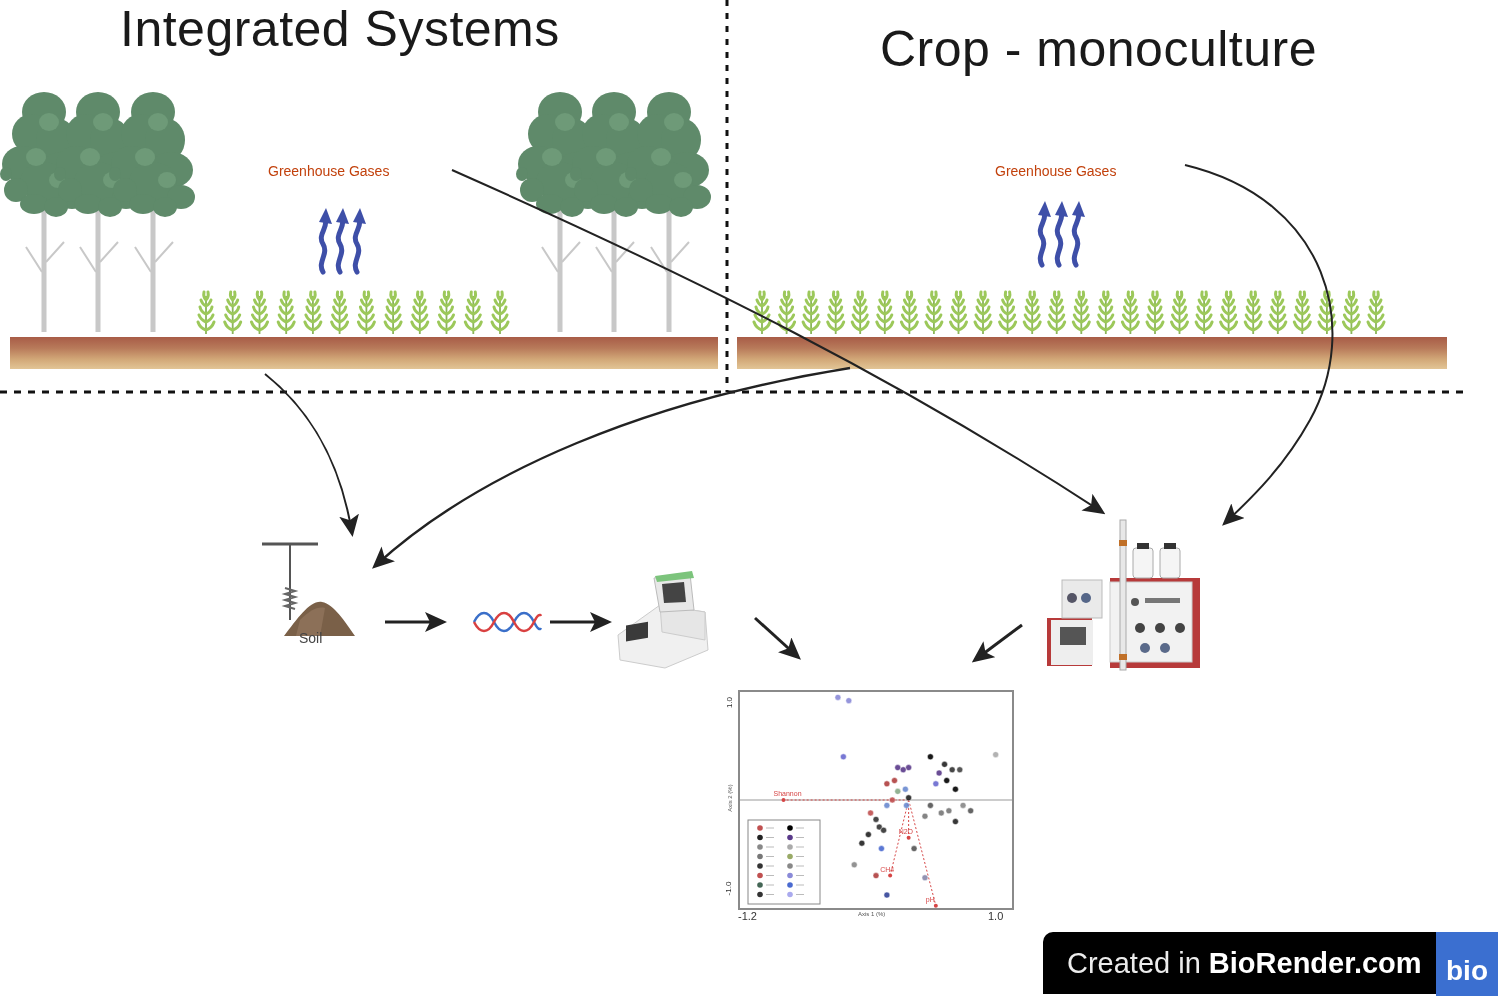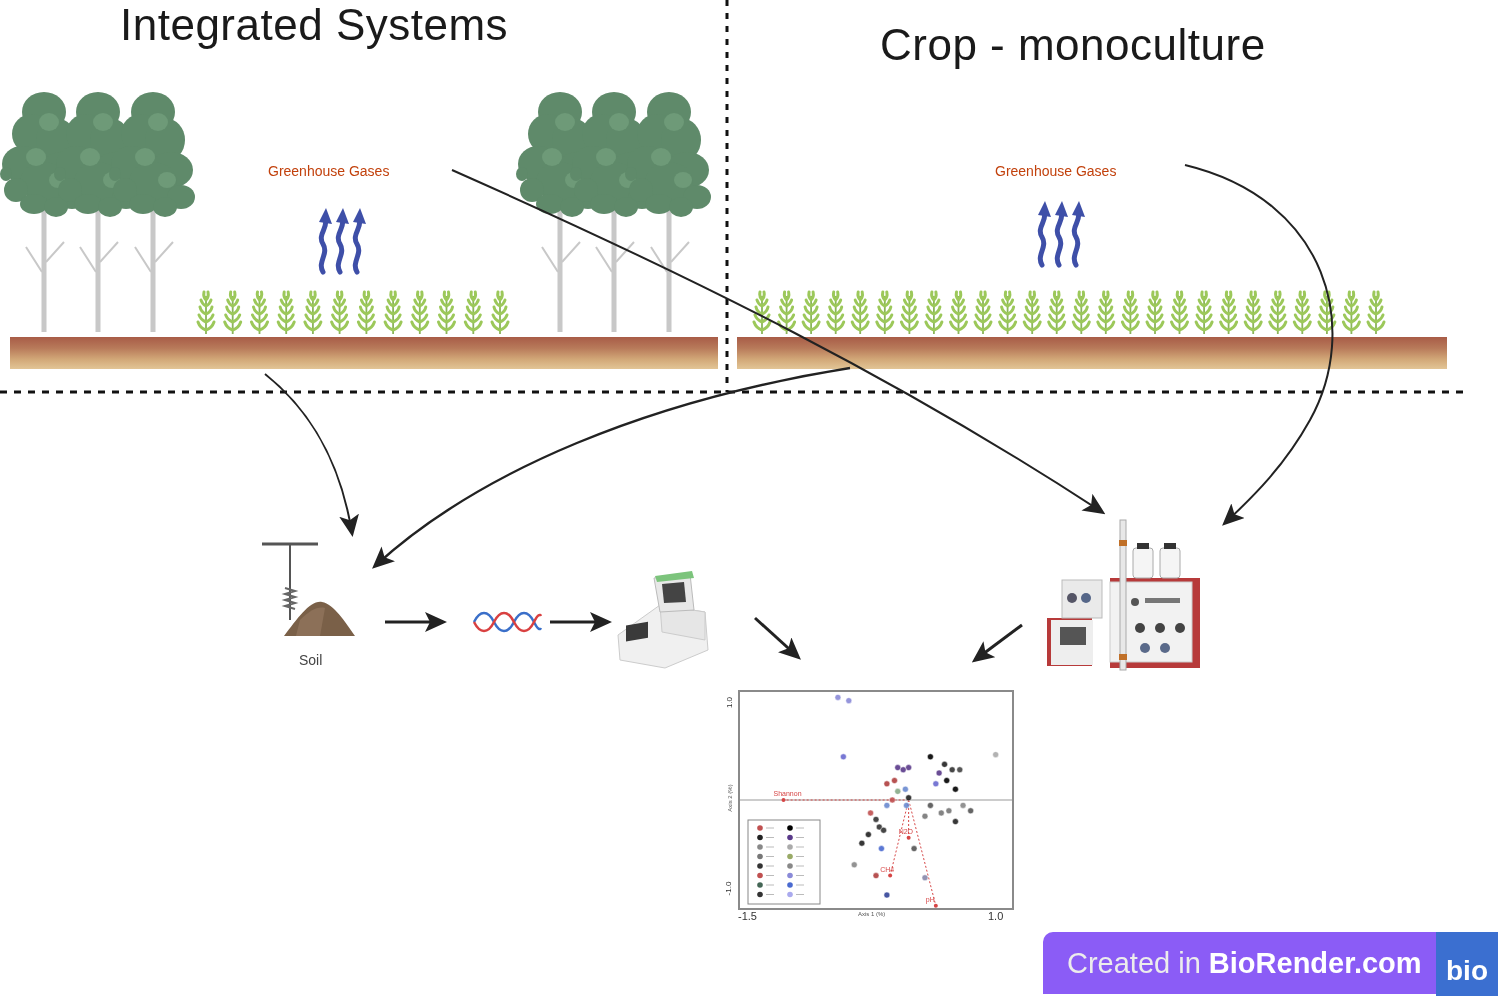--- a/index.html
+++ b/index.html
@@ -1,24 +1,24 @@
 <!DOCTYPE html>
 <html><head>
 <meta charset="utf-8">
 <style>
   html, body { margin: 0; padding: 0; background: #ffffff; }
   body { width: 1500px; height: 996px; position: relative; overflow: hidden;
          font-family: "Liberation Sans", sans-serif; }
   .abs { position: absolute; }
-  .title { font-size: 44px; color: #1a1a1a; font-weight: normal; white-space: nowrap; letter-spacing: 0.5px; }
+  .title { font-size: 50px; color: #1a1a1a; font-weight: normal; white-space: nowrap; letter-spacing: 0.5px; }
   .ghg-label { font-size: 14px; color: #c2410c; white-space: nowrap; }
   .soil-label { font-size: 14px; color: #444; }
   svg { position: absolute; left: 0; top: 0; }
   .badge { position: absolute; left: 1043px; top: 932px; width: 455px; height: 62px;
-           background: #8b5cf6; border-radius: 10px 0 0 0; display: flex; align-items: center; }
+           background: #000000; border-radius: 10px 0 0 0; display: flex; align-items: center; }
   .badge-text { color: #ececec; font-size: 29px; padding-left: 24px; white-space: nowrap; }
   .badge-text b { color: #ffffff; }
   .badge-logo { position: absolute; right: 0; top: 0; width: 62px; height: 78px; background: #3b6fd0;
                 color: #fff; font-weight: bold; font-size: 28px; display: flex; align-items: center; justify-content: center; }
   .plot-frame { position: absolute; left: 738px; top: 690px; width: 272px; height: 216px;
                 border: 2px solid #8a8a8a; background: #fff; }
   .tick { position: absolute; font-size: 11px; color: #333; }
   .axlab { position: absolute; font-size: 6px; color: #555; }
 </style>
 </head>
@@ -201,21 +201,21 @@
     <circle cx="1140" cy="628" r="5" fill="#444"></circle>
     <circle cx="1160" cy="628" r="5" fill="#444"></circle>
     <circle cx="1180" cy="628" r="5" fill="#444"></circle>
     <circle cx="1145" cy="648" r="5" fill="#5a6a8a"></circle>
     <circle cx="1165" cy="648" r="5" fill="#5a6a8a"></circle>
     <circle cx="1135" cy="602" r="4" fill="#555"></circle>
     <rect x="1145" y="598" width="35" height="5" fill="#777"></rect>
   </g>
 </svg>
 
-<div class="abs soil-label" style="left:299px; top:652px;">Soil</div>
+<div class="abs soil-label" style="left:299px; top:630px;">Soil</div>
 
 <div class="plot-frame">
   <svg id="plot" width="272" height="216" viewBox="0 0 272 216">
       <line x1="0" x2="272" y1="108" y2="108" stroke="#999" stroke-width="1"></line>
       <line x1="168.64" y1="108" x2="43.519999999999996" y2="108" stroke="#d64545" stroke-width="1" stroke-dasharray="2,2"></line>
       <circle cx="43.519999999999996" cy="108" r="2" fill="#d64545"></circle>
       <text x="33.519999999999996" y="104" font-size="7" fill="#d64545" font-family="Liberation Sans, sans-serif">Shannon</text>
       <line x1="168.64" y1="108" x2="168.64" y2="145.8" stroke="#d64545" stroke-width="1" stroke-dasharray="2,2"></line>
       <circle cx="168.64" cy="145.8" r="2" fill="#d64545"></circle>
       <text x="158.64" y="141.8" font-size="7" fill="#d64545" font-family="Liberation Sans, sans-serif">N2O</text>
@@ -295,21 +295,21 @@
       <circle cx="20" cy="193" r="2.8" fill="#446655"></circle>
       <line x1="26" x2="34" y1="193" y2="193" stroke="#bbb" stroke-width="1"></line>
       <circle cx="50" cy="193" r="2.8" fill="#4a6ad0"></circle>
       <line x1="56" x2="64" y1="193" y2="193" stroke="#bbb" stroke-width="1"></line>
       <circle cx="20" cy="202.5" r="2.8" fill="#333333"></circle>
       <line x1="26" x2="34" y1="202.5" y2="202.5" stroke="#bbb" stroke-width="1"></line>
       <circle cx="50" cy="202.5" r="2.8" fill="#aaaaee"></circle>
       <line x1="56" x2="64" y1="202.5" y2="202.5" stroke="#bbb" stroke-width="1"></line>
     </svg>
 </div>
-<div class="tick" style="left:738px; top:910px;">-1.5</div>
+<div class="tick" style="left:738px; top:910px;">-1.2</div>
 <div class="tick" style="left:988px; top:910px;">1.0</div>
 <div class="axlab" style="left:858px; top:911px;">Axis 1 (%)</div>
 <div class="axlab" style="left:700px; top:795px; transform: rotate(-90deg); transform-origin: center; width:60px; text-align:center;">Axis 2 (%)</div>
 <div class="tick" style="left:724px; top:698px; font-size:8px; transform: rotate(-90deg);">1.0</div>
 <div class="tick" style="left:722px; top:884px; font-size:8px; transform: rotate(-90deg);">-1.0</div>
 
 <div class="badge">
   <span class="badge-text"><span>Created in </span><b>BioRender.com</b></span>
   <div class="badge-logo">bio</div>
 </div>

